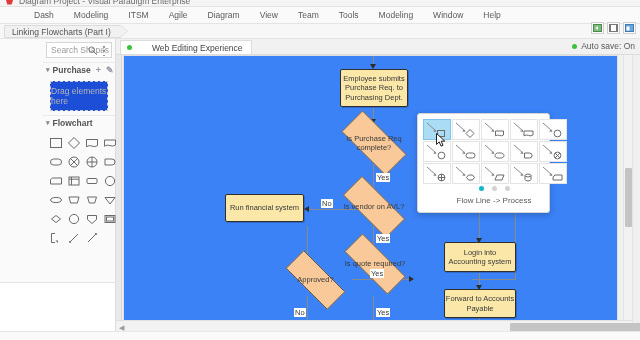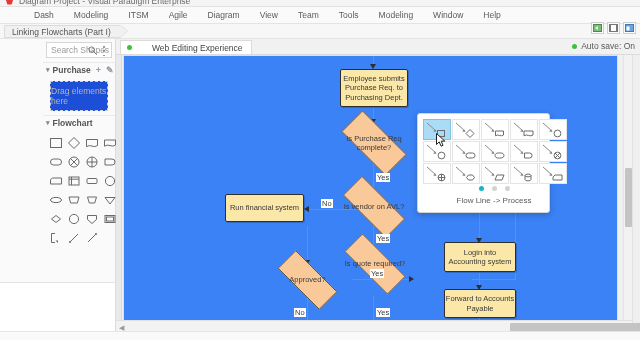--- a/index.html
+++ b/index.html
@@ -499,21 +499,21 @@
 
       <div class="node dec" style="left:206px;top:66px;width:88px;height:42px;">
         <div class="dshape"></div>
         <div class="dtext">Is Purchase Req complete?</div>
       </div>
 
       <div class="node proc" style="left:101px;top:138px;width:79px;height:28px;">
         <span>Run financial system</span>
       </div>
 
-      <div class="node dec" style="left:142px;top:206px;width:83px;height:36px;">
+      <div class="node dec" style="left:150px;top:206px;width:83px;height:36px;">
         <div class="dshape"></div>
         <div class="dtext">Approved?</div>
       </div>
 
       <div class="node dec" style="left:208px;top:190px;width:86px;height:36px;">
         <div class="dshape"></div>
         <div class="dtext">Is quote required?</div>
       </div>
 
       <div class="node proc" style="left:320px;top:186px;width:72px;height:30px;">

